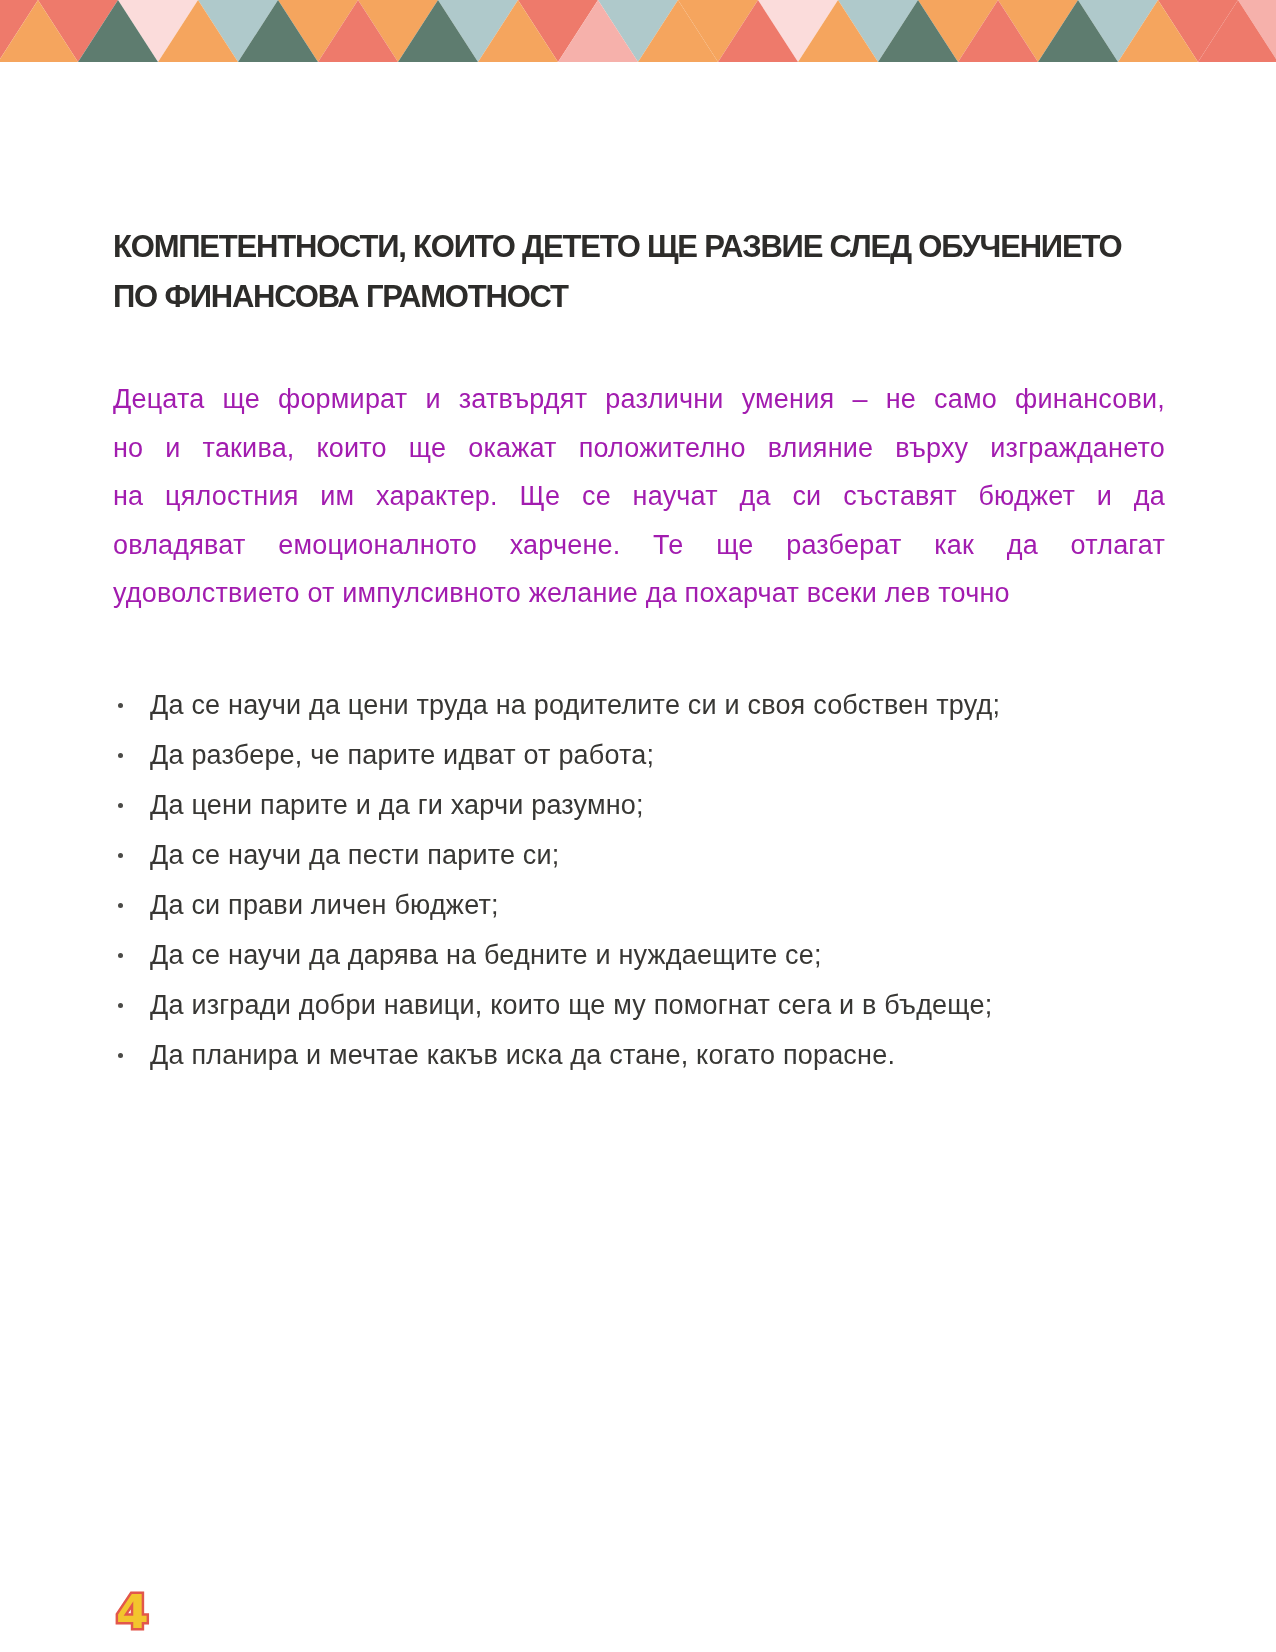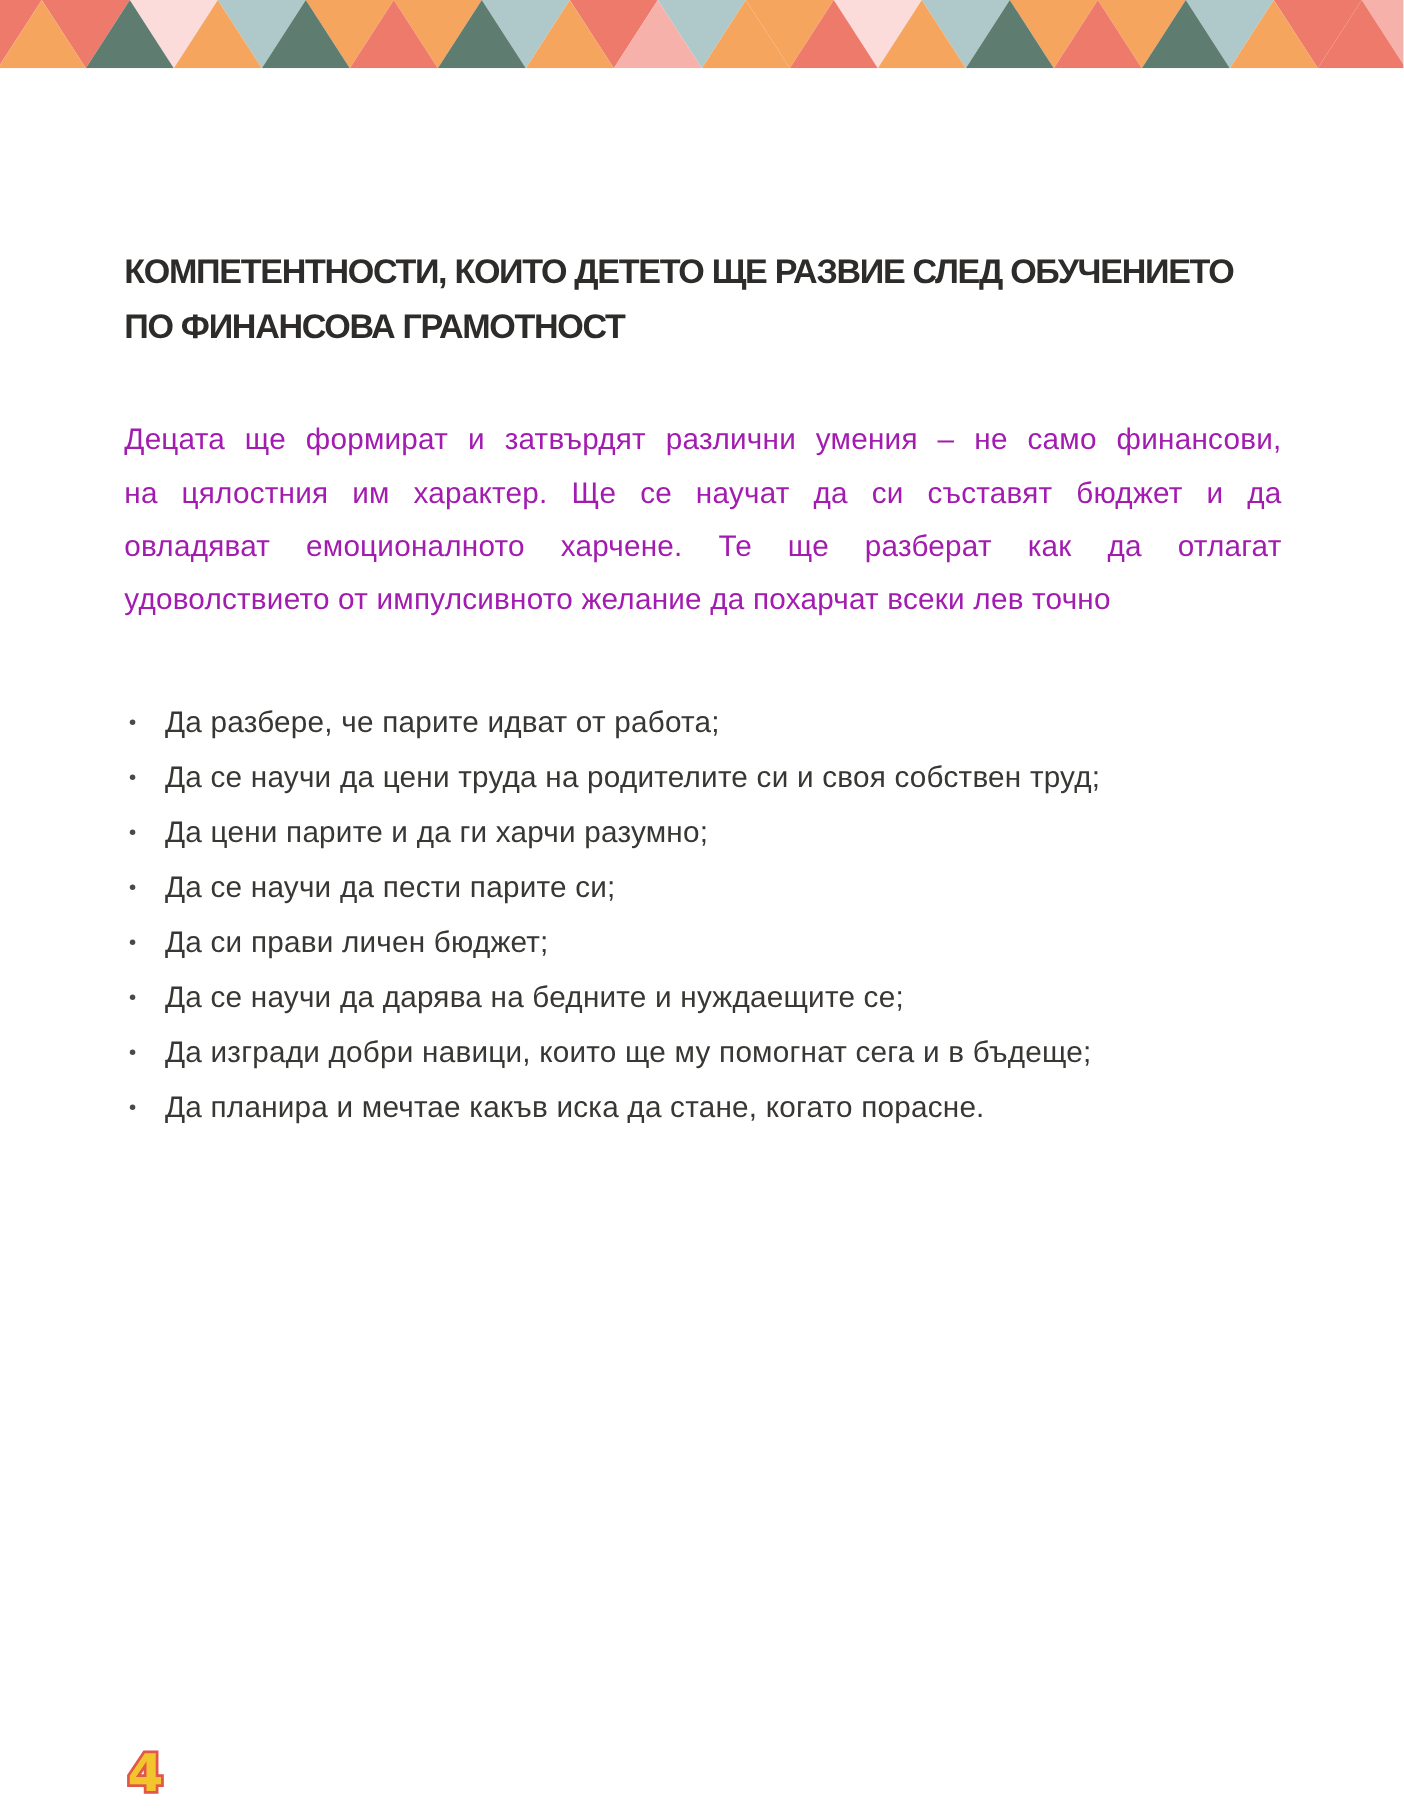--- a/index.html
+++ b/index.html
@@ -119,28 +119,29 @@
       <polygon points="1078,0 1118,62 1038,62" fill="#5E7C6F"></polygon>
       <polygon points="1158,0 1198,62 1118,62" fill="#F5A55E"></polygon>
       <polygon points="1238,0 1278,62 1198,62" fill="#EE7A6B"></polygon>
     </svg>
 
   <main class="content">
     <h1 class="title"><span>КОМПЕТЕНТНОСТИ, КОИТО ДЕТЕТО ЩЕ РАЗВИЕ СЛЕД ОБУЧЕНИЕТО</span><br><span>ПО ФИНАНСОВА ГРАМОТНОСТ</span></h1>
 
     <div class="para" id="paragraph">
         <div class="line">Децата ще формират и затвърдят различни умения – не само финансови,</div>
+        <div class="line">но и такива, които ще окажат положително влияние върху изграждането</div>
         <div class="line">на цялостния им характер. Ще се научат да си съставят бюджет и да</div>
         <div class="line">овладяват емоционалното харчене. Те ще разберат как да отлагат</div>
         <div class="line">удоволствието от импулсивното желание да похарчат всеки лев точно</div>
       </div>
 
     <ul class="bullets" id="bullets">
+        <li>Да се научи да цени труда на родителите си и своя собствен труд;</li>
         <li>Да разбере, че парите идват от работа;</li>
-        <li>Да се научи да цени труда на родителите си и своя собствен труд;</li>
         <li>Да цени парите и да ги харчи разумно;</li>
         <li>Да се научи да пести парите си;</li>
         <li>Да си прави личен бюджет;</li>
         <li>Да се научи да дарява на бедните и нуждаещите се;</li>
         <li>Да изгради добри навици, които ще му помогнат сега и в бъдеще;</li>
         <li>Да планира и мечтае какъв иска да стане, когато порасне.</li>
       </ul>
   </main>
 
   <div class="pagenum-wrap">

